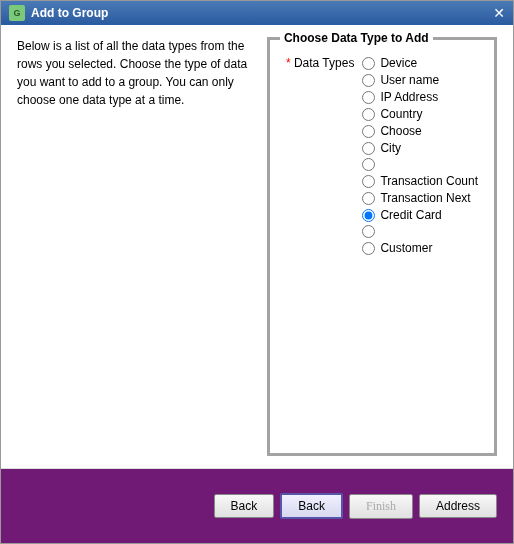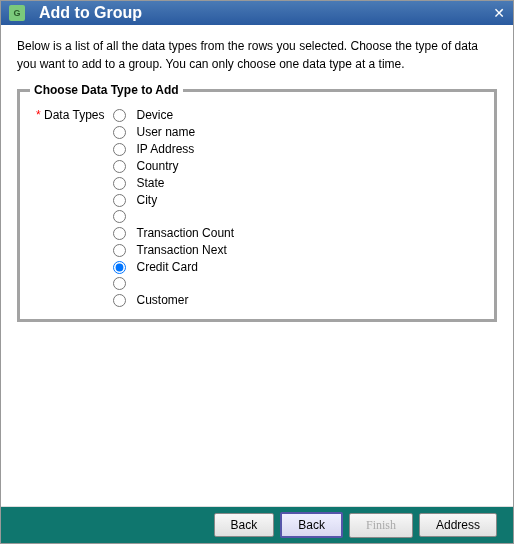--- a/index.html
+++ b/index.html
@@ -35,36 +35,35 @@
       background: #7bc97b;
       border-radius: 2px;
       display: flex;
       align-items: center;
       justify-content: center;
       font-size: 9px;
       color: #2a5a2a;
       font-weight: bold;
     }
     .title-text {
-      font-size: 16px;
+      font-size: 12px;
       font-weight: bold;
       flex: 1;
-      margin-left: 8px;
     }
     .title-close {
       color: white;
       cursor: pointer;
       font-size: 14px;
       line-height: 1;
     }
     .content {
       flex: 1;
       padding: 12px 16px;
       display: flex;
-      flex-direction: column;
+      flex-direction: row;
       overflow: hidden;
     }
     .description {
       font-size: 12px;
       color: #000;
       margin-bottom: 16px;
       line-height: 1.5;
     }
     .group-box {
       border: 3px solid #a3a3a3;
@@ -98,41 +97,41 @@
       padding-top: 1px;
     }
     .radio-list {
       display: flex;
       flex-direction: column;
       gap: 3px;
     }
     .radio-item {
       display: flex;
       align-items: center;
-      gap: 11px;
+      gap: 5px;
       cursor: pointer;
     }
     .radio-item input[type="radio"] {
       margin: 0;
       cursor: pointer;
       width: 13px;
       height: 13px;
     }
     .radio-label {
       font-size: 12px;
       color: #000;
     }
     .footer {
       display: flex;
       justify-content: flex-end;
       align-items: center;
-      padding: 5px 16px;
+      padding: 24px 16px;
       gap: 6px;
       border-top: 1px solid #ddd;
-      background: #0f766e;
+      background: #701a75;
       flex-shrink: 0;
     }
     .btn {
       padding: 4px 16px;
       font-size: 12px;
       border: 1px solid #888;
       background: linear-gradient(to bottom, #f8f8f8, #e0e0e0);
       cursor: pointer;
       min-width: 55px;
       border-radius: 2px;
@@ -181,21 +180,21 @@
             <div class="radio-item">
               <input type="radio" name="data-type" id="opt_ipaddress" style="">
               <label for="opt_ipaddress" class="radio-label">IP Address</label>
             </div>
             <div class="radio-item">
               <input type="radio" name="data-type" id="opt_country" style="">
               <label for="opt_country" class="radio-label">Country</label>
             </div>
             <div class="radio-item">
               <input type="radio" name="data-type" id="opt_state" style="">
-              <label for="opt_state" class="radio-label">State</label>
+              <label for="opt_state" class="radio-label">Choose</label>
             </div>
             <div class="radio-item">
               <input type="radio" name="data-type" id="opt_city" style="">
               <label for="opt_city" class="radio-label">City</label>
             </div>
             <div class="radio-item">
               <input type="radio" name="data-type" id="opt_txamount" style="">
             </div>
             <div class="radio-item">
               <input type="radio" name="data-type" id="opt_txcount" style="">

